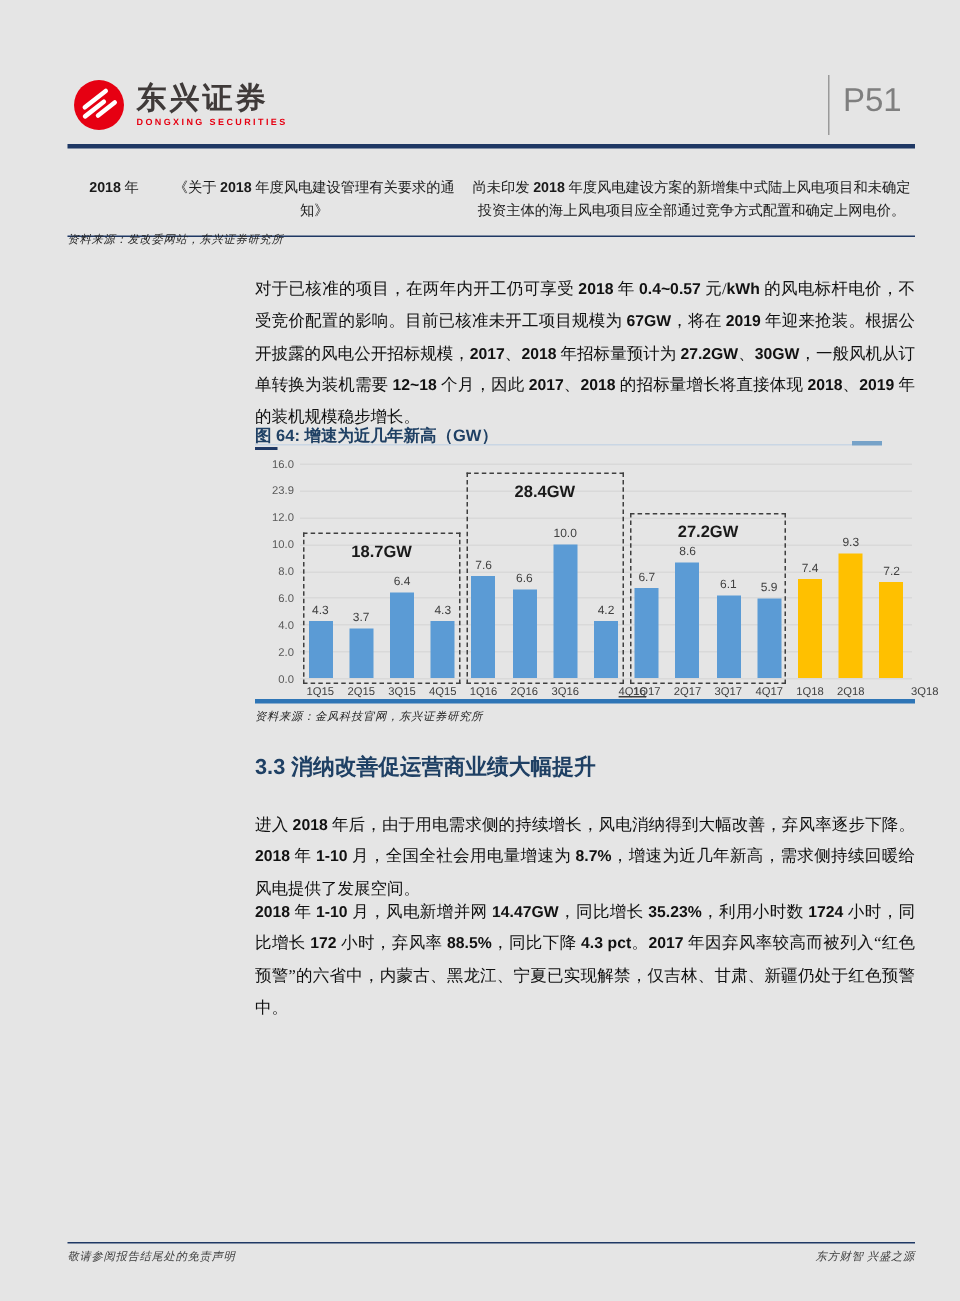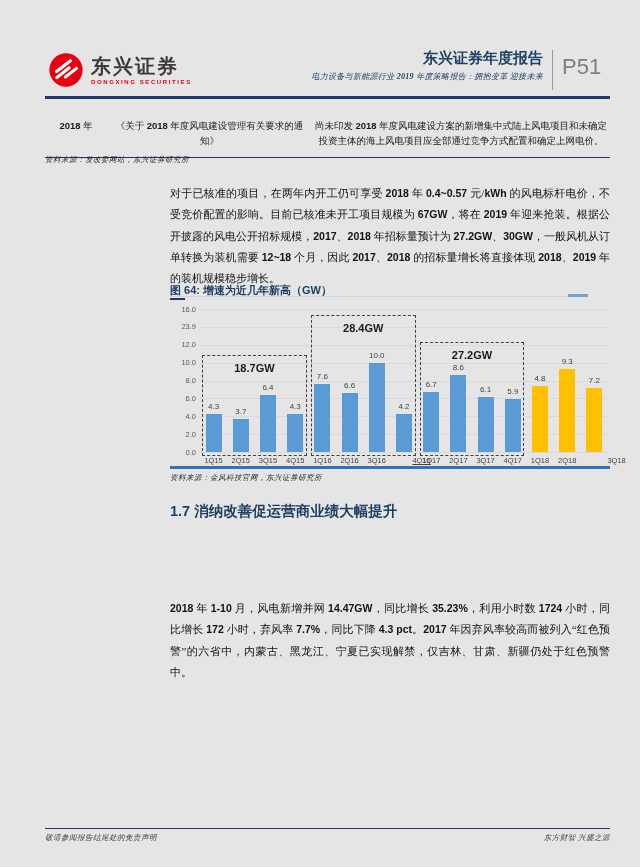--- a/index.html
+++ b/index.html
@@ -75,24 +75,20 @@
           <rect x="13" y="24.0" width="19" height="3.4" rx="1.7"></rect>
         </g>
       </svg>
     </span>
     <span class="logo-txt">
       <div class="logo-cn">东兴证券</div>
       <div class="logo-en">DONGXING SECURITIES</div>
     </span>
   </div>
 
-  <div class="hdr-right">
-    <div class="hdr-title">东兴证券年度报告</div>
-    <div class="hdr-sub richbold">电力设备与新能源行业 <b>2019</b> 年度策略报告：拥抱变革 迎接未来</div>
-  </div>
   <div class="hdr-vline"></div>
   <div class="hdr-page">P51</div>
   <div class="hdr-rule"></div>
 
   <div class="ptable">
     <div class="c-year richbold"><b>2018</b> 年</div>
     <div class="c-doc richbold">《关于 <b>2018</b> 年度风电建设管理有关要求的通知》</div>
     <div class="c-desc richbold">尚未印发 <b>2018</b> 年度风电建设方案的新增集中式陆上风电项目和未确定投资主体的海上风电项目应全部通过竞争方式配置和确定上网电价。</div>
   </div>
   <div class="src-note src-table">资料来源：发改委网站，东兴证券研究所</div>
@@ -158,32 +154,33 @@
       <div class="bar" style="left: 280.4px; top: 73.1375px; width: 16px; height: 76.8625px; background: rgb(91, 155, 213);"></div>
       <div class="vlab" style="left: 274.8px; top: 61.1375px; width: 27.2px;">8.6</div>
       <div class="xlab" style="left: 274.8px; top: 154px; width: 27.2px;">2Q17</div>
       <div class="bar" style="left: 307.6px; top: 95.4813px; width: 16px; height: 54.5187px; background: rgb(91, 155, 213);"></div>
       <div class="vlab" style="left: 302px; top: 83.4813px; width: 27.2px;">6.1</div>
       <div class="xlab" style="left: 302px; top: 154px; width: 27.2px;">3Q17</div>
       <div class="bar" style="left: 334.8px; top: 97.2687px; width: 16px; height: 52.7313px; background: rgb(91, 155, 213);"></div>
       <div class="vlab" style="left: 329.2px; top: 85.2687px; width: 27.2px;">5.9</div>
       <div class="xlab" style="left: 329.2px; top: 154px; width: 27.2px;">4Q17</div>
       <div class="bar" style="left: 362px; top: 83.8625px; width: 16px; height: 66.1375px; background: rgb(255, 192, 0);"></div>
-      <div class="vlab" style="left: 356.4px; top: 71.8625px; width: 27.2px;">4.8</div>
+      <div class="vlab" style="left: 356.4px; top: 71.8625px; width: 27.2px;">7.4</div>
       <div class="xlab" style="left: 356.4px; top: 154px; width: 27.2px;">1Q18</div>
       <div class="bar" style="left: 389.2px; top: 66.8812px; width: 16px; height: 83.1188px; background: rgb(255, 192, 0);"></div>
       <div class="vlab" style="left: 383.6px; top: 54.8812px; width: 27.2px;">9.3</div>
       <div class="xlab" style="left: 383.6px; top: 154px; width: 27.2px;">2Q18</div>
       <div class="bar" style="left: 416.4px; top: 85.65px; width: 16px; height: 64.35px; background: rgb(255, 192, 0);"></div>
       <div class="vlab" style="left: 410.8px; top: 73.65px; width: 27.2px;">7.2</div>
       <div class="xlab" style="left: 433px; top: 154px; width: 27.2px;">3Q18</div>
     </div>
   <div class="fig-bottomline"></div>
   <div class="src-note src-chart">资料来源：金风科技官网，东兴证券研究所</div>
 
-  <div class="sec-h">1.7 消纳改善促运营商业绩大幅提升</div>
-  <div class="para p3 richbold"><b>2018</b> 年 <b>1-10</b> 月，风电新增并网 <b>14.47GW</b>，同比增长 <b>35.23%</b>，利用小时数 <b>1724</b> 小时，同比增长 <b>172</b> 小时，弃风率 <b>7.7%</b>，同比下降 <b>4.3</b> <b>pct</b>。<b>2017</b> 年因弃风率较高而被列入“红色预警”的六省中，内蒙古、黑龙江、宁夏已实现解禁，仅吉林、甘肃、新疆仍处于红色预警中。</div>
+  <div class="sec-h">3.3 消纳改善促运营商业绩大幅提升</div>
+  <div class="para p2 richbold">进入 <b>2018</b> 年后，由于用电需求侧的持续增长，风电消纳得到大幅改善，弃风率逐步下降。<b>2018</b> 年 <b>1-10</b> 月，全国全社会用电量增速为 <b>8.7%</b>，增速为近几年新高，需求侧持续回暖给风电提供了发展空间。</div>
+  <div class="para p3 richbold"><b>2018</b> 年 <b>1-10</b> 月，风电新增并网 <b>14.47GW</b>，同比增长 <b>35.23%</b>，利用小时数 <b>1724</b> 小时，同比增长 <b>172</b> 小时，弃风率 <b>88.5%</b>，同比下降 <b>4.3</b> <b>pct</b>。<b>2017</b> 年因弃风率较高而被列入“红色预警”的六省中，内蒙古、黑龙江、宁夏已实现解禁，仅吉林、甘肃、新疆仍处于红色预警中。</div>
 
   <div class="ftr-line"></div>
   <div class="ftr-left">敬请参阅报告结尾处的免责声明</div>
   <div class="ftr-right">东方财智 兴盛之源</div>
 
 </div>
 
 </body></html>

